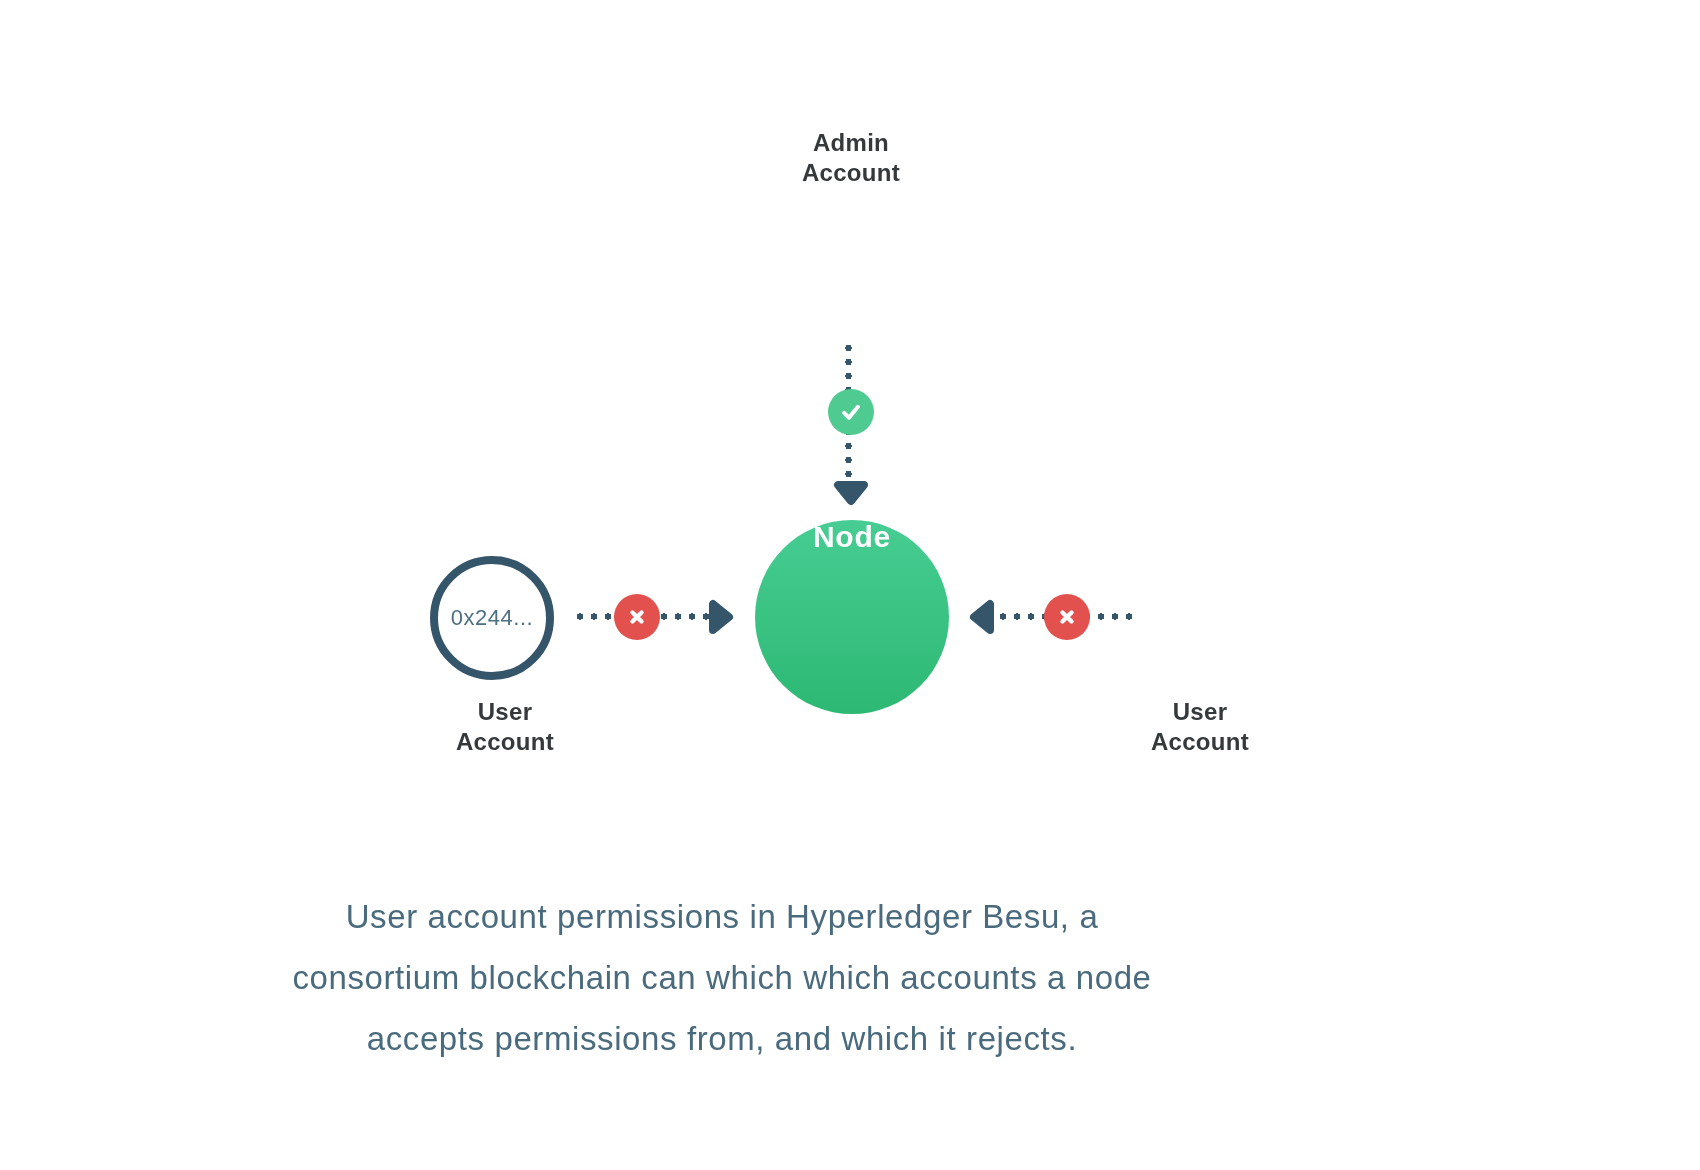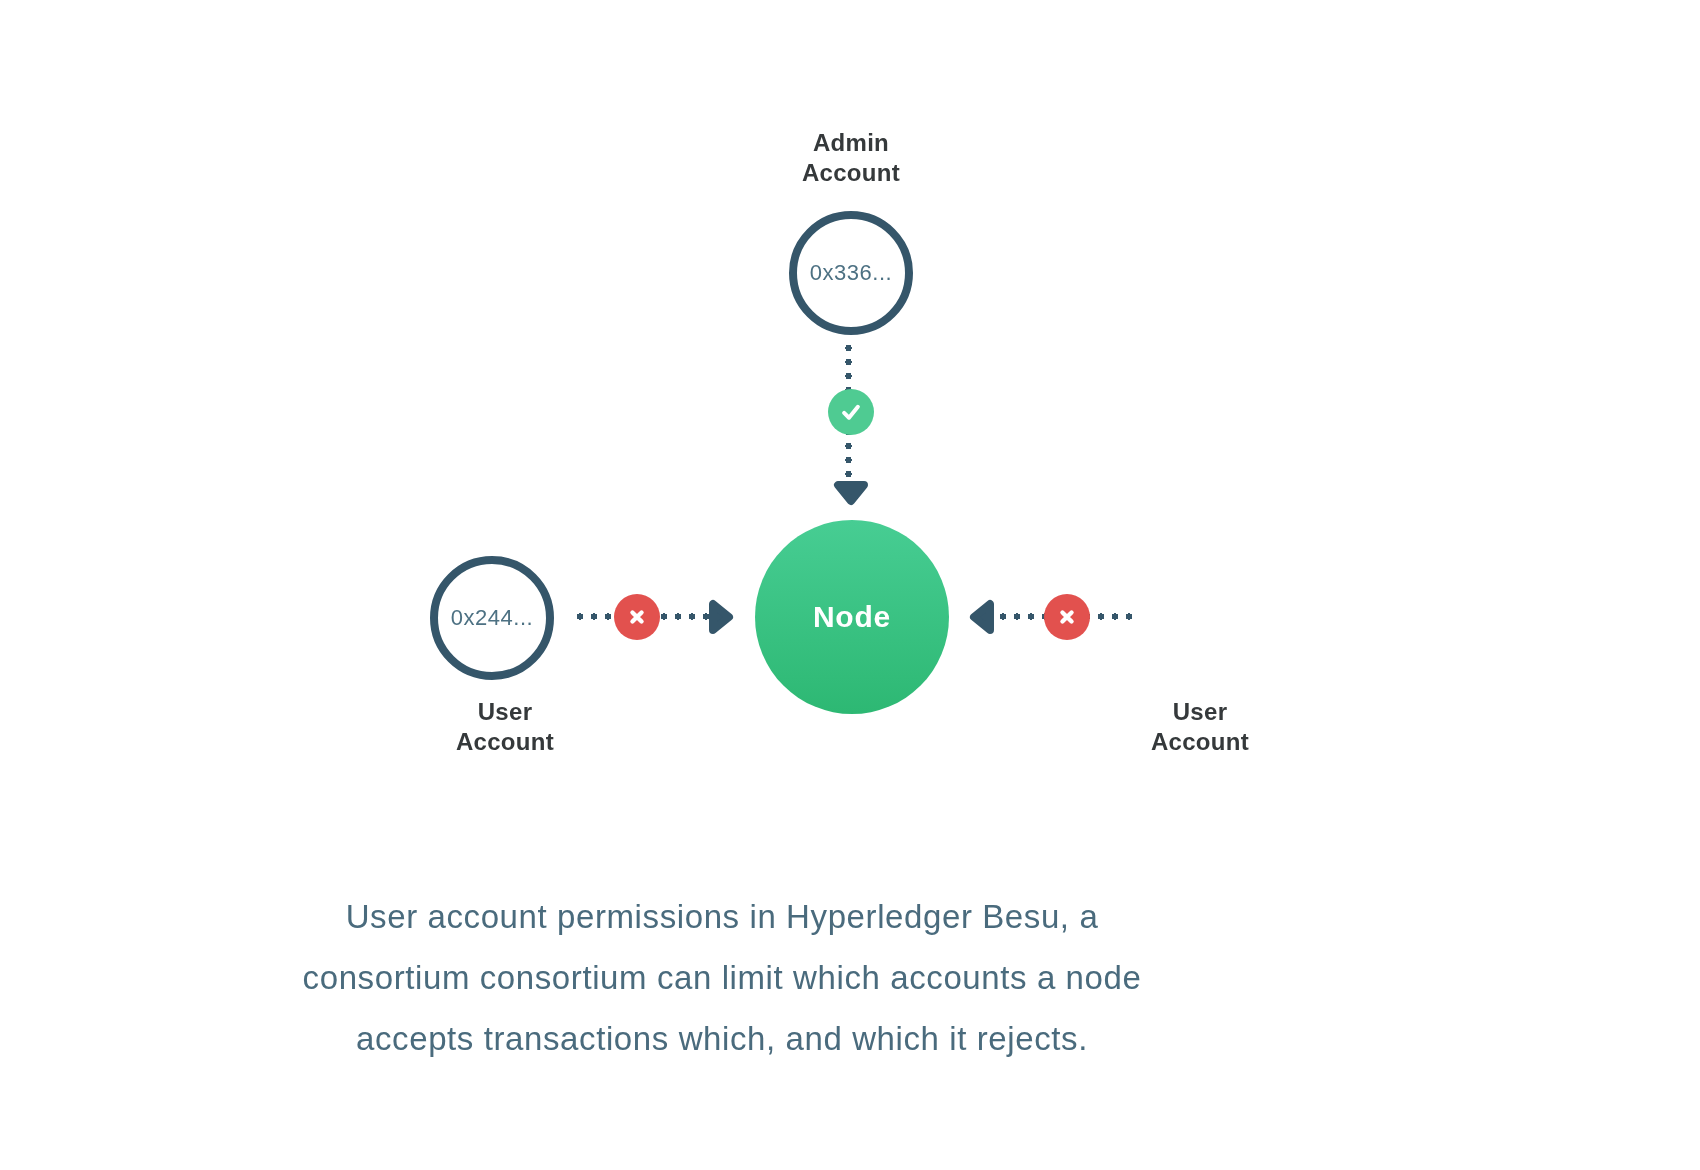--- a/index.html
+++ b/index.html
@@ -52,21 +52,21 @@
     font-weight: 700;
     line-height: 30px;
     letter-spacing: 0.3px;
   }
 
   
   .node {
     width: 194px; height: 194px;
     border-radius: 50%;
     background: linear-gradient(180deg, var(--node-top) 0%, var(--node-bottom) 100%);
-    display: flex; align-items: center; justify-content: center;
+    display: flex; align-items: flex-start; justify-content: center;
   }
   .node-label {
     color: var(--white);
     font-size: 30px;
     font-weight: 700;
     letter-spacing: 0.8px;
   }
 
   
   .dots-v {
@@ -107,23 +107,20 @@
 </head>
 <body>
 
 <div class="canvas">
 
   <div class="abs acct-label" style="left:701px; top:128px;">
     <div>Admin</div>
     <div>Account</div>
   </div>
 
-  <div class="abs account-circle" style="left:789px; top:211px;">
-    <span class="address">0x336...</span>
-  </div>
 
   <div class="abs dots-v" style="left:845px; top:341px; height:139px;"></div>
 
   <div class="abs badge accept" style="left:828px; top:389px;">
     <span class="arrow" style="color:#fff;">
       <svg width="30" height="30" viewBox="0 0 24 24">
         <path d="M6.5 12.7 L10.4 16.6 L17.5 7.8" fill="none" stroke="#ffffff" stroke-width="3.2" stroke-linecap="round" stroke-linejoin="round"></path>
       </svg>
     </span>
   </div>
@@ -178,17 +175,17 @@
     </span>
   </div>
 
   <div class="abs acct-label" style="left:1050px; top:697px;">
     <div>User</div>
     <div>Account</div>
   </div>
 
   <div class="abs caption">
     <div>User account permissions in Hyperledger Besu, a</div>
-    <div>consortium consortium can limit which accounts a node</div>
-    <div>accepts transactions which, and which it rejects.</div>
+    <div>consortium blockchain can which which accounts a node</div>
+    <div>accepts permissions from, and which it rejects.</div>
   </div>
 
 </div>
 
 </body></html>

